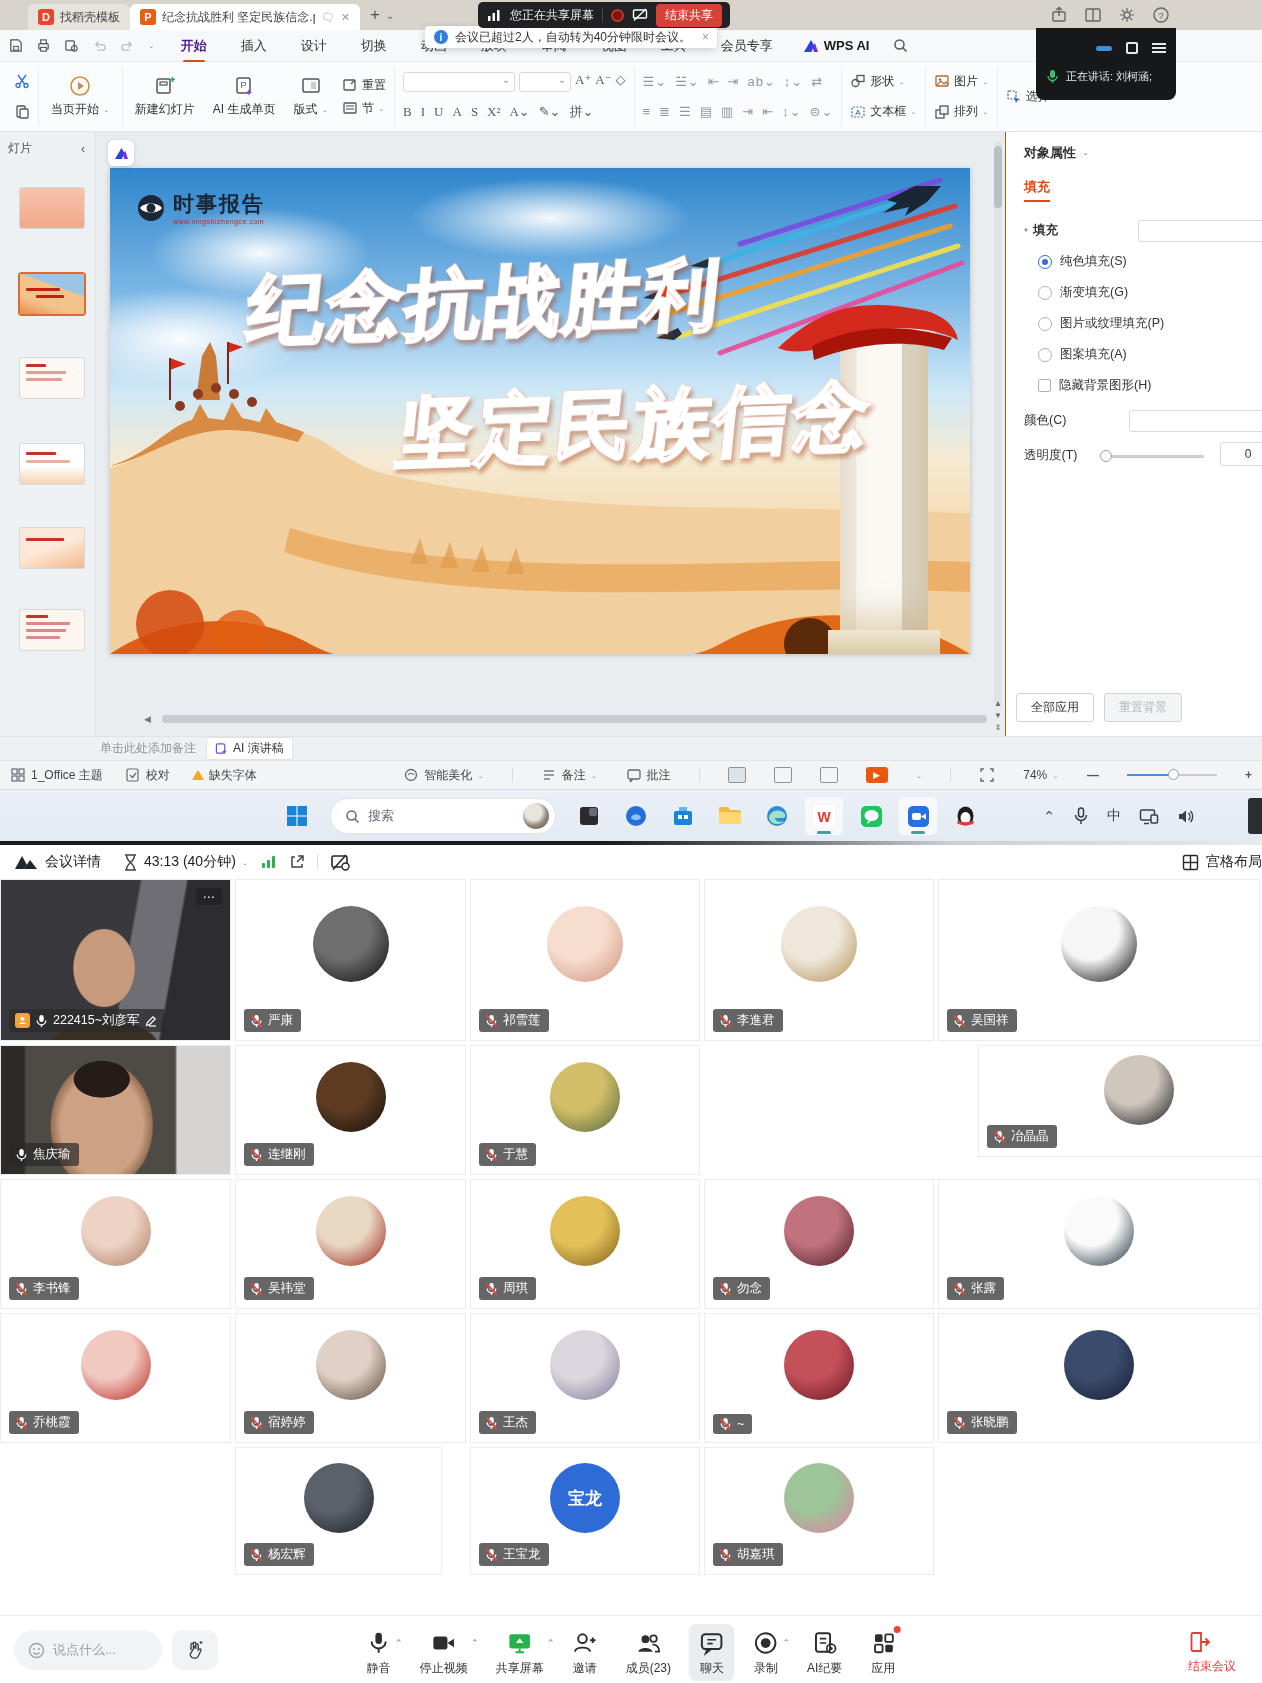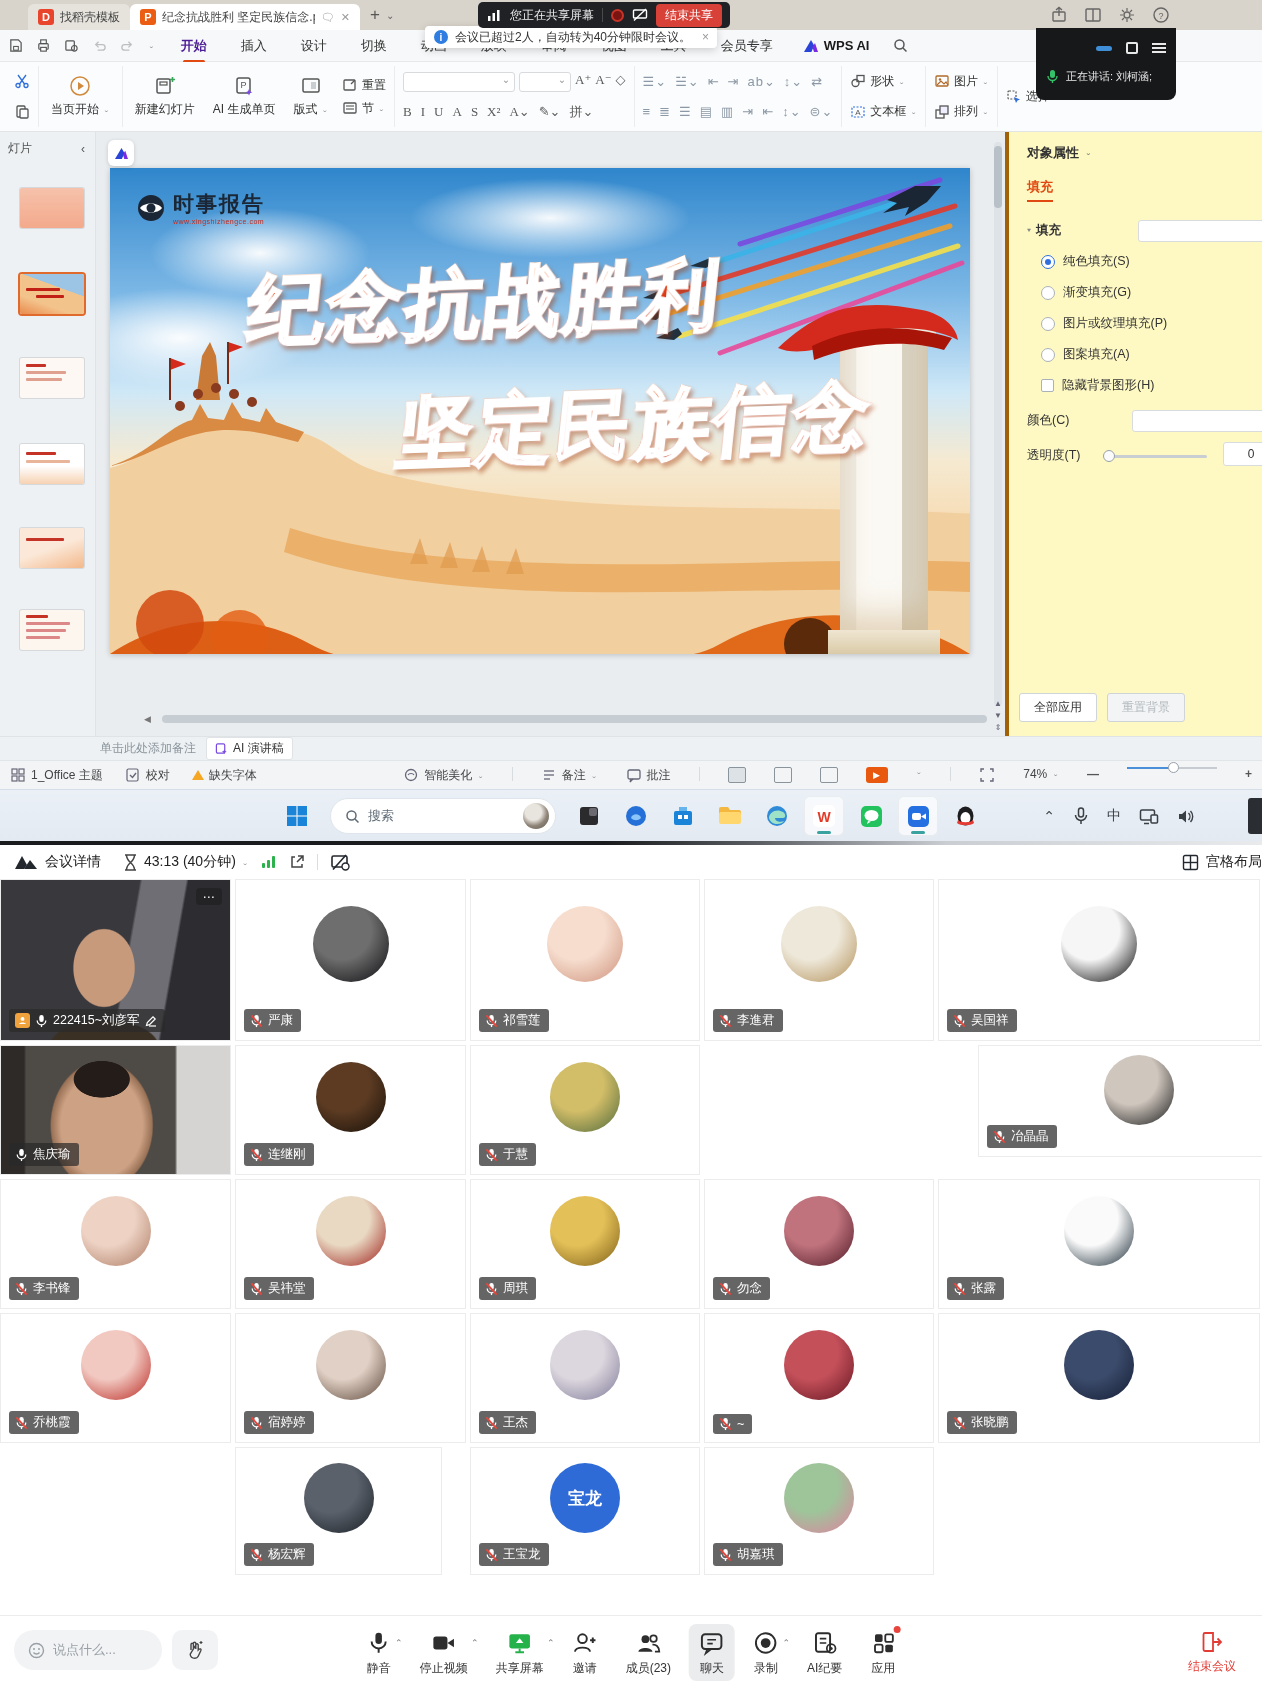--- a/index.html
+++ b/index.html
@@ -111,21 +111,21 @@
 
   .hscroll { position:absolute; left:48px; right:18px; bottom:12px; height:10px; }
   .hscroll .track { position:absolute; left:18px; right:0; top:1px; height:8px; border-radius:4px; background:#c6cdd3; }
   .hscroll .arrow { position:absolute; left:0; top:0; color:#777; font-size:9px; }
   .vscroll { position:absolute; right:3px; top:10px; bottom:30px; width:8px; }
   .vscroll .vtrack { position:absolute; inset:0; border-radius:4px; background:#dde3e7; }
   .vscroll .vthumb { position:absolute; left:0; top:4px; width:8px; height:62px; border-radius:4px; background:#b9c1c8; }
   .vscroll-btns { position:absolute; right:2px; bottom:4px; display:flex; flex-direction:column; gap:3px; color:#667; font-size:8px; text-align:center; width:10px;}
 
   
-  .props-panel { width:257px; background:#fef9c3; border-left:4px solid #a16207; position:relative; padding:12px 0 0 18px; overflow:hidden; }
+  .props-panel { width:257px; background:#ffffff; border-left:1px solid #a16207; position:relative; padding:12px 0 0 18px; overflow:hidden; }
   .pp-title { font-size:13px; font-weight:bold; color:#333; display:flex; gap:6px; align-items:center; }
   .pp-tab { margin-top:16px; font-size:13px; color:#e04a12; font-weight:bold; display:inline-block; border-bottom:2px solid #e04a12; padding-bottom:4px; }
   .pp-sect { margin-top:20px; font-size:12.5px; font-weight:bold; color:#333; display:flex; align-items:center; gap:5px; }
   .pp-sect .preview-box { position:absolute; right:-6px; width:130px; height:22px; background:#fff; border:1px solid #d8dcdf; border-radius:3px; }
   .fill-option { display:flex; align-items:center; gap:8px; margin:14px 0 0 14px; font-size:12.5px; color:#333; }
   .radio { width:14px; height:14px; border-radius:50%; border:1px solid #aab2b8; background:#fff; position:relative; flex:0 0 14px;}
   .radio.on { border-color:#2f6fdd; }
   .radio.on:after { content:""; position:absolute; left:3px; top:3px; width:6px; height:6px; border-radius:50%; background:#2f6fdd; }
   .checkbox { width:13px; height:13px; border:1px solid #aab2b8; border-radius:2px; background:#fff; flex:0 0 13px;}
   .pp-row { display:flex; align-items:center; margin-top:18px; font-size:12.5px; color:#333; position:relative; }
@@ -140,21 +140,21 @@
   
   .notesbar { height:24px; background:#edf1f3; border-top:1px solid #dfe3e6; display:flex; align-items:center; gap:10px; padding-left:100px; }
   .notes-ph { color:#8a949c; font-size:12px; }
   .ai-script { display:flex; align-items:center; gap:5px; background:#fff; border:1px solid #e0e3e6; border-radius:3px; font-size:12px; color:#333; padding:2px 8px; }
 
   
   .statusbar { height:29px; background:#f2f4f6; border-top:1px solid #e2e5e8; display:flex; align-items:center; padding:0 10px; color:#444; font-size:12px; }
   .sb-left { display:flex; align-items:center; gap:22px; }
   .sb-item { display:flex; align-items:center; gap:5px; white-space:nowrap; }
   .warn-tri { width:0; height:0; border-left:6px solid transparent; border-right:6px solid transparent; border-bottom:10px solid #f5a623; position:relative; }
-  .sb-right { margin-left:auto; display:flex; align-items:flex-start; gap:28px; }
+  .sb-right { margin-left:auto; display:flex; align-items:center; gap:28px; }
   .vsep { width:1px; height:14px; background:#d8dcdf; }
   .view-ic { width:18px; height:16px; border:1px solid #8a949c; border-radius:2px; position:relative; }
   .view-ic.active { background:#dde2e6; }
   .play-btn { width:22px; height:16px; background:#e8590f; border-radius:3px; color:#fff; font-size:9px; display:flex; align-items:center; justify-content:center; }
   .zoom-slider { width:90px; height:2px; background:#c6ccd1; position:relative; }
   .zoom-slider .zfill { position:absolute; left:0; top:0; height:2px; width:50%; background:#4a90d9; }
   .zoom-slider .zknob { position:absolute; left:46%; top:-5px; width:11px; height:11px; border-radius:50%; background:#fff; border:1px solid #98a0a8; }
 
   
   #taskbar { position:absolute; left:0; top:789px; width:1262px; height:52px; background:linear-gradient(180deg,#eaf0f6,#e3eaf2); border-top:1px solid #d5dde6; }
@@ -188,21 +188,21 @@
   .vbg3 { background:radial-gradient(ellipse 46px 26px at 55% 88%,#d8c8a4 0 55%,rgba(0,0,0,0) 58%),linear-gradient(180deg,#d4d5d9 0 58%,#a2a3a8 59% 68%,#232327 69%); }
 
   .m-toolbar { position:absolute; left:0; top:774px; width:1262px; height:68px; background:#fff; border-top:1px solid #ececec; }
   .chat-pill { position:absolute; left:14px; top:14px; width:148px; height:40px; background:#f2f3f5; border-radius:20px; display:flex; align-items:center; gap:8px; padding:0 14px; color:#9aa0a6; font-size:13px; }
   .hand-btn { position:absolute; left:172px; top:14px; width:46px; height:40px; background:#f2f3f5; border-radius:10px; display:flex; align-items:center; justify-content:center; }
   .mtb-center { position:absolute; left:50%; top:8px; transform:translateX(-50%); display:flex; align-items:flex-start; gap:8px; }
   .mtb-btn { display:flex; flex-direction:column; align-items:center; gap:4px; font-size:12px; color:#333; padding:6px 10px 4px; border-radius:8px; position:relative; }
   .mtb-btn.active { background:#ebecee; }
   .mtb-btn .chev { position:absolute; right:-1px; top:14px; font-size:9px; color:#777; }
   .mtb-btn .reddot { position:absolute; right:6px; top:2px; width:7px; height:7px; border-radius:50%; background:#e8453c; }
-  .end-meeting { position:absolute; right:26px; top:14px; display:flex; flex-direction:column; align-items:center; gap:4px; font-size:12px; color:#e23c35; }
+  .end-meeting { position:absolute; right:26px; top:14px; display:flex; flex-direction:column; gap:4px; font-size:12px; color:#e23c35; }
 </style>
 </head>
 <body>
 
 <div id="stage">
 
   <div id="wps">
 
     <div class="tabbar">
       <div class="tab docer">

